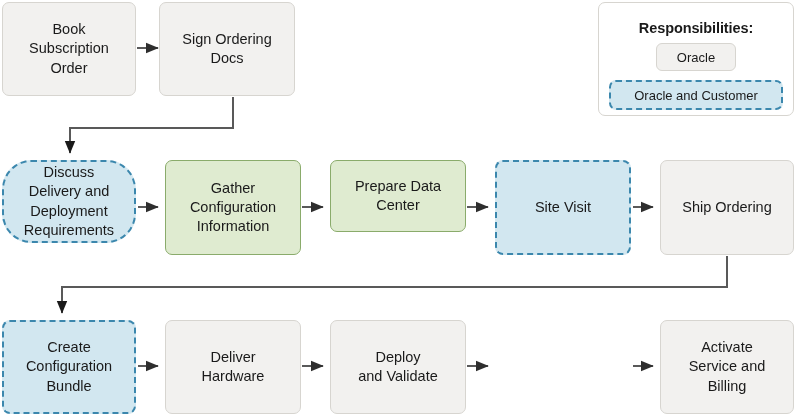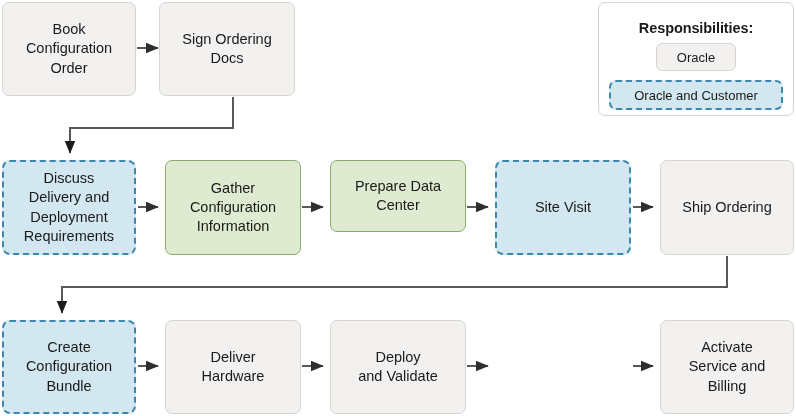--- a/index.html
+++ b/index.html
@@ -147,27 +147,27 @@
       <path d="M727,256 L727,287 L62,287 L62,313" marker-end="url(#arrow-dark)"></path>
 
       <line x1="138" y1="366" x2="158" y2="366" marker-end="url(#arrow)"></line>
       <line x1="302" y1="366" x2="323" y2="366" marker-end="url(#arrow)"></line>
       <line x1="467" y1="366" x2="488" y2="366" marker-end="url(#arrow)"></line>
       <line x1="633" y1="366" x2="653" y2="366" marker-end="url(#arrow)"></line>
     </g>
   </svg>
 
   <div class="node oracle" style="left:2px; top:2px; width:134px; height:94px;">Book
-Configuration
+Subscription
 Order</div>
 
   <div class="node oracle" style="left:159px; top:2px; width:136px; height:94px;">Sign Ordering
 Docs</div>
 
-  <div class="node shared" style="left:2px; top:160px; width:134px; height:95px;">Discuss
+  <div class="node shared" style="left:2px; top:160px; width:134px; height:83px;border-radius:29px;">Discuss
 Delivery and
 Deployment
 Requirements</div>
 
   <div class="node customer" style="left:165px; top:160px; width:136px; height:95px;">Gather
 Configuration
 Information</div>
 
   <div class="node customer" style="left:330px; top:160px; width:136px; height:72px;">Prepare Data
 Center</div>

